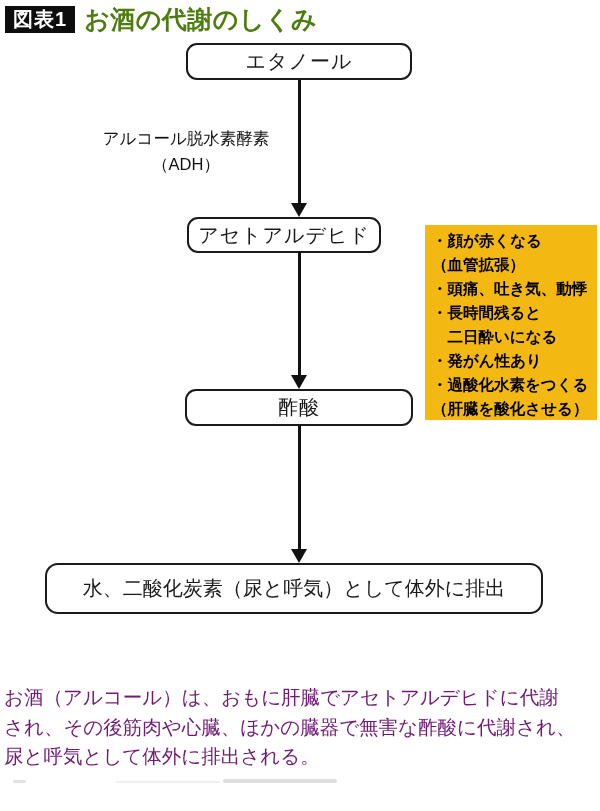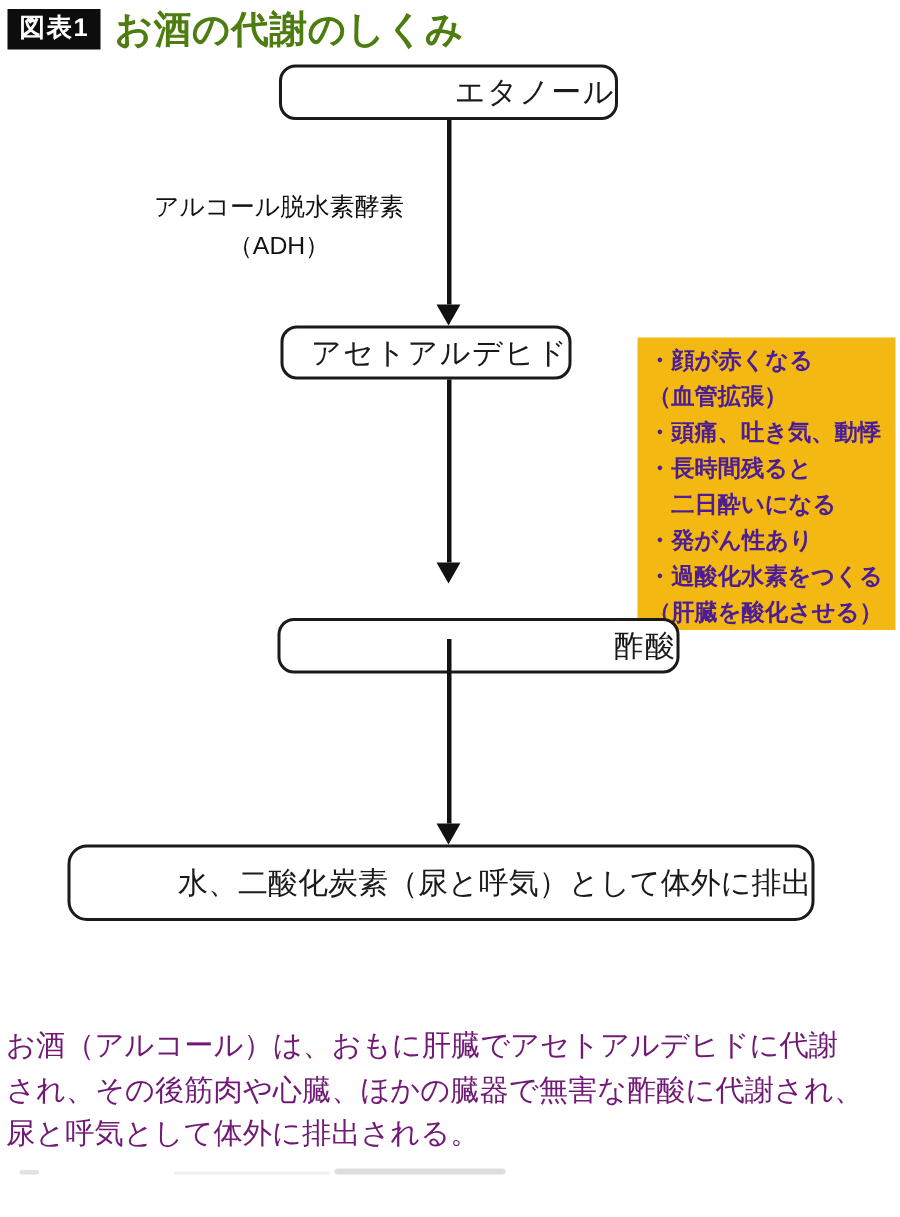--- a/index.html
+++ b/index.html
@@ -5,51 +5,51 @@
   html,body{margin:0;padding:0}
   body{
     width:600px;height:811px;background:#ffffff;
     font-family:"Liberation Sans","DejaVu Sans",sans-serif;
     color:#111;position:relative;overflow:hidden;
   }
   .stage{position:absolute;left:0;top:0;width:600px;height:811px}
 
   
   .header{position:absolute;left:5px;top:3px;display:flex;align-items:center;gap:9px}
-  .badge{background:#0d0d0d;color:#fff;font-weight:bold;font-size:17px;
+  .badge{background:#0d0d0d;color:#fff;font-weight:bold;font-size:20px;
          padding:3px 8px 4px;letter-spacing:1px;line-height:20px}
   .heading{font-size:25px;font-weight:bold;color:#4d7c0f;letter-spacing:.5px}
 
   
   .node{position:absolute;border:2px solid #1a1a1a;border-radius:11px;background:#fff;
-        display:flex;align-items:center;justify-content:flex-end;
+        display:flex;align-items:center;justify-content:center;
         font-size:20px;color:#1a1a1a;box-sizing:border-box;letter-spacing:1px}
   #node-ethanol{left:186px;top:43px;width:226px;height:37px}
   #node-acetaldehyde{left:187px;top:217px;width:194px;height:36px}
-  #node-acetate{left:185px;top:412px;width:268px;height:37px}
+  #node-acetate{left:185px;top:389px;width:228px;height:37px}
   #node-excretion{left:45px;top:563px;width:498px;height:51px;border-radius:13px;letter-spacing:0}
 
   
   .arrow{position:absolute;left:290px;width:18px;display:flex;flex-direction:column;align-items:center}
   .arrow .line{width:3px;background:#111}
   .arrow .head{width:0;height:0;border-left:8.5px solid transparent;
                border-right:8.5px solid transparent;border-top:14px solid #111}
   #arrow-1{top:80px}   #arrow-1 .line{height:123px}
   #arrow-2{top:253px}  #arrow-2 .line{height:122px}
   #arrow-3{top:426px}  #arrow-3 .line{height:123px}
 
   
   .enzyme{position:absolute;font-weight:normal;font-size:16.5px;line-height:26px;
           text-align:center;white-space:pre-line;color:#111}
   #label-adh{left:75px;top:125px;width:222px}
   #label-aldh{left:50px;top:292px;width:240px;line-height:25.5px}
 
   
   .sidenote{position:absolute;left:425px;top:225px;width:172px;height:195px;
-            background:#F4B813;color:#4c1d95;font-weight:bold;font-size:15.5px;
+            background:#F4B813;color:#000000;font-weight:bold;font-size:15.5px;
             line-height:24px;white-space:pre-line;padding:4px 2px 0 7px;box-sizing:border-box}
 
   
   .caption{position:absolute;left:4px;top:683px;width:594px;
            font-size:19.5px;line-height:29.5px;color:#701a75;white-space:pre-line}
 
   
   .fragment{position:absolute;background:#e2e2e2;border-radius:2px}
   #frag-1{left:13px;top:780px;width:13px;height:3px}
   #frag-2{left:116px;top:781px;width:104px;height:2px;background:#f0f0f0}

